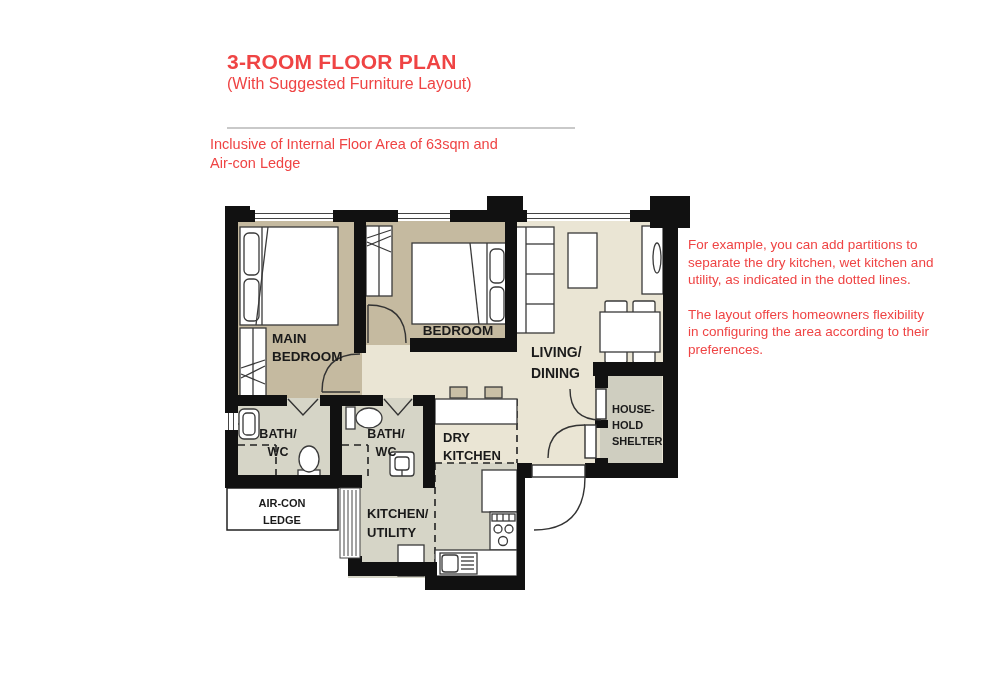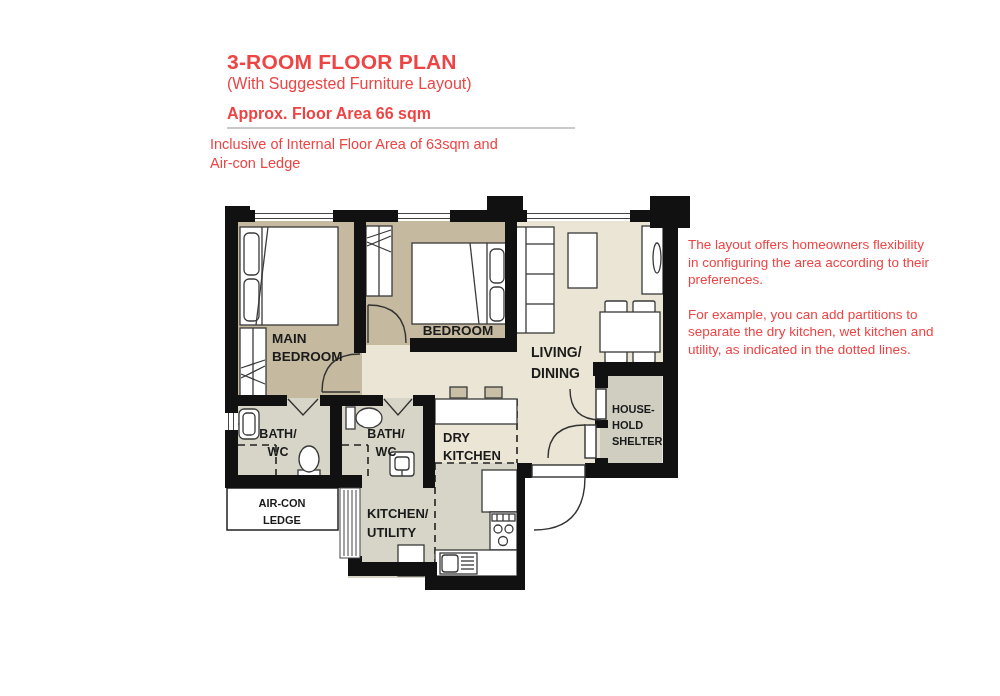--- a/index.html
+++ b/index.html
@@ -16,27 +16,26 @@
   #plan{left:220px;top:186px;}
   svg text{font-family:"Liberation Sans",sans-serif;font-weight:bold;fill:#1a1a1a;}
 </style>
 </head>
 <body>
 
 <div id="page">
 
   <div class="abs" id="title">3-ROOM FLOOR PLAN</div>
   <div class="abs" id="subtitle">(With Suggested Furniture Layout)</div>
-  <div class="abs" id="area-heading">Approx. Floor Area 66 sqm</div>
   <div class="abs" id="area-rule"></div>
   <div class="abs" id="area-note">Inclusive of Internal Floor Area of 63sqm and Air-con Ledge</div>
 
   <div class="abs" id="description">
+    <p>For example, you can add partitions to separate the dry kitchen, wet kitchen and utility, as indicated in the dotted lines.</p>
     <p>The layout offers homeowners flexibility in configuring the area according to their preferences.</p>
-    <p>For example, you can add partitions to separate the dry kitchen, wet kitchen and utility, as indicated in the dotted lines.</p>
   </div>
 
   <svg class="abs" id="plan" width="478" height="410" viewBox="220 186 478 410">
 
     <g>
       <rect x="234" y="220" width="128" height="182" fill="#c5baa0"></rect>
       <rect x="362" y="220" width="150" height="130" fill="#c5baa0"></rect>
       <rect x="512" y="220" width="153" height="245" fill="#eae5d4"></rect>
       <rect x="362" y="345" width="150" height="57" fill="#eae5d4"></rect>
       <rect x="425" y="385" width="175" height="80" fill="#eae5d4"></rect>

